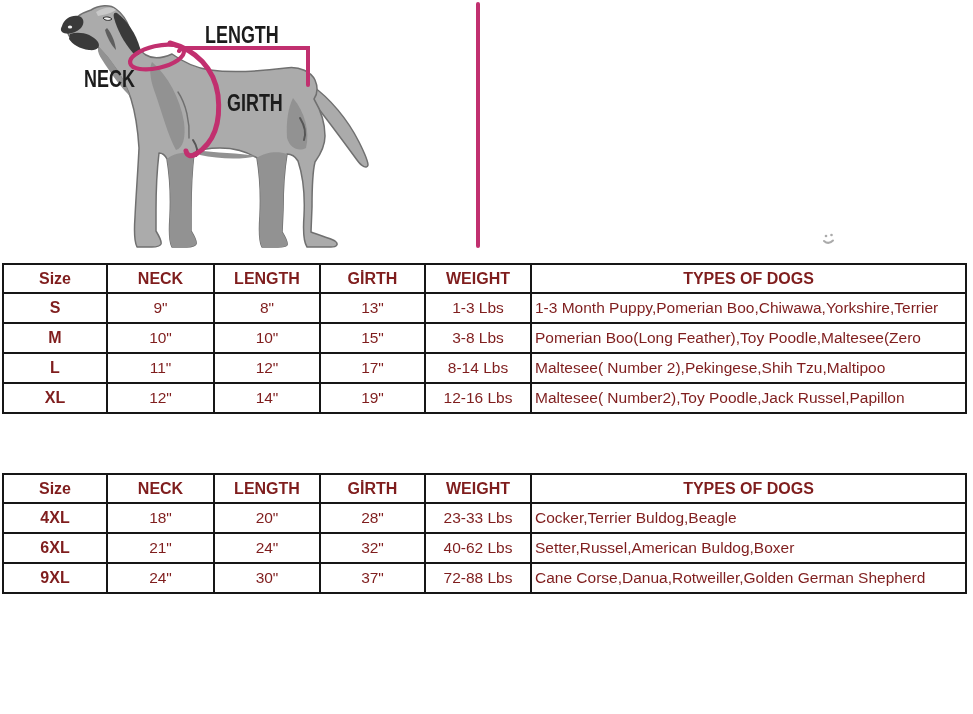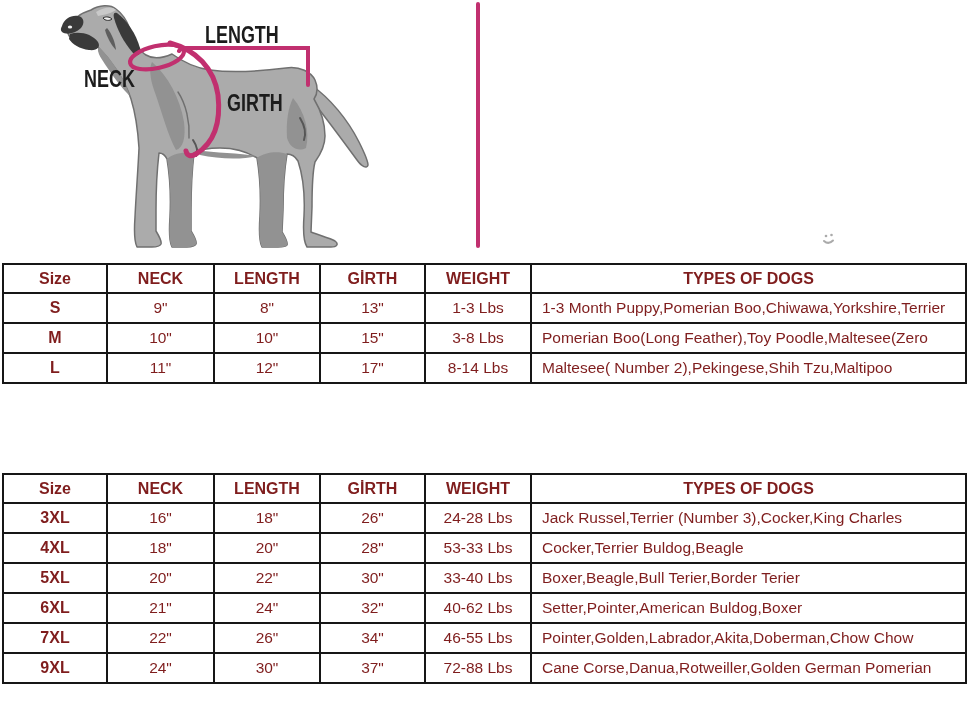--- a/index.html
+++ b/index.html
@@ -30,21 +30,21 @@
   }
   .t1{top:263px;}
   .t2{top:473px;}
   table.size-table th,table.size-table td{
     border:2px solid #161616;padding:0;text-align:center;vertical-align:middle;
     overflow:hidden;white-space:nowrap;
   }
   table.size-table th{font-size:16px;font-weight:700;height:27px;}
   table.size-table td{font-size:15.5px;font-weight:400;height:28px;}
   table.size-table td.c-size{font-weight:700;font-size:16px;}
-  table.size-table td.c-types{text-align:left;padding-left:10px;margin-left:37px;}
+  table.size-table td.c-types{text-align:left;padding-left:3px;margin-left:37px;}
   table.size-table th.h-types{text-align:center;}
 </style>
 </head>
 <body>
 
 <div class="diagram">
 
   <svg class="dog-svg" width="480" height="258" viewBox="0 0 480 258">
 
     <path fill="#ababab" stroke="#707070" stroke-width="1.5" d="M 311 85 C 330 98 348 120 359 142 C 364 152 368 160 368 165 C 367 169 362 167 357 160 C 346 145 332 126 318 108 C 312 100 308 93 307 88 Z"></path>
@@ -149,20 +149,28 @@
       <td class="c-types">Pomerian Boo(Long Feather),Toy Poodle,Maltesee(Zero</td>
     </tr>
     <tr>
       <td class="c-size">L</td>
       <td>11"</td>
       <td>12"</td>
       <td>17"</td>
       <td>8-14 Lbs</td>
       <td class="c-types">Maltesee( Number 2),Pekingese,Shih Tzu,Maltipoo</td>
     </tr>
+    <tr>
+      <td class="c-size">XL</td>
+      <td>12"</td>
+      <td>14"</td>
+      <td>19"</td>
+      <td>12-16 Lbs</td>
+      <td class="c-types">Maltesee( Number2),Toy Poodle,Jack Russel,Papillon</td>
+    </tr>
   </tbody>
 </table>
 
 <table class="size-table t2">
   <colgroup>
     <col style="width:104px">
       <col style="width:107px">
       <col style="width:106px">
     <col style="width:105px">
       <col style="width:106px">
@@ -173,61 +181,37 @@
       <th>Size</th>
       <th>NECK</th>
       <th>LENGTH</th>
       <th>GİRTH</th>
       <th>WEIGHT</th>
       <th class="h-types">TYPES OF DOGS</th>
     </tr>
   </thead>
   <tbody>
     <tr>
-      <td class="c-size">3XL</td>
-      <td>16"</td>
-      <td>18"</td>
-      <td>26"</td>
-      <td>24-28 Lbs</td>
-      <td class="c-types">Jack Russel,Terrier (Number 3),Cocker,King Charles</td>
-    </tr>
-    <tr>
       <td class="c-size">4XL</td>
       <td>18"</td>
       <td>20"</td>
       <td>28"</td>
-      <td>53-33 Lbs</td>
+      <td>23-33 Lbs</td>
       <td class="c-types">Cocker,Terrier Buldog,Beagle</td>
-    </tr>
-    <tr>
-      <td class="c-size">5XL</td>
-      <td>20"</td>
-      <td>22"</td>
-      <td>30"</td>
-      <td>33-40 Lbs</td>
-      <td class="c-types">Boxer,Beagle,Bull Terier,Border Terier</td>
     </tr>
     <tr>
       <td class="c-size">6XL</td>
       <td>21"</td>
       <td>24"</td>
       <td>32"</td>
       <td>40-62 Lbs</td>
-      <td class="c-types">Setter,Pointer,American Buldog,Boxer</td>
-    </tr>
-    <tr>
-      <td class="c-size">7XL</td>
-      <td>22"</td>
-      <td>26"</td>
-      <td>34"</td>
-      <td>46-55 Lbs</td>
-      <td class="c-types">Pointer,Golden,Labrador,Akita,Doberman,Chow Chow</td>
+      <td class="c-types">Setter,Russel,American Buldog,Boxer</td>
     </tr>
     <tr>
       <td class="c-size">9XL</td>
       <td>24"</td>
       <td>30"</td>
       <td>37"</td>
       <td>72-88 Lbs</td>
-      <td class="c-types">Cane Corse,Danua,Rotweiller,Golden German Pomerian</td>
+      <td class="c-types">Cane Corse,Danua,Rotweiller,Golden German Shepherd</td>
     </tr>
   </tbody>
 </table>
 
 </body></html>

